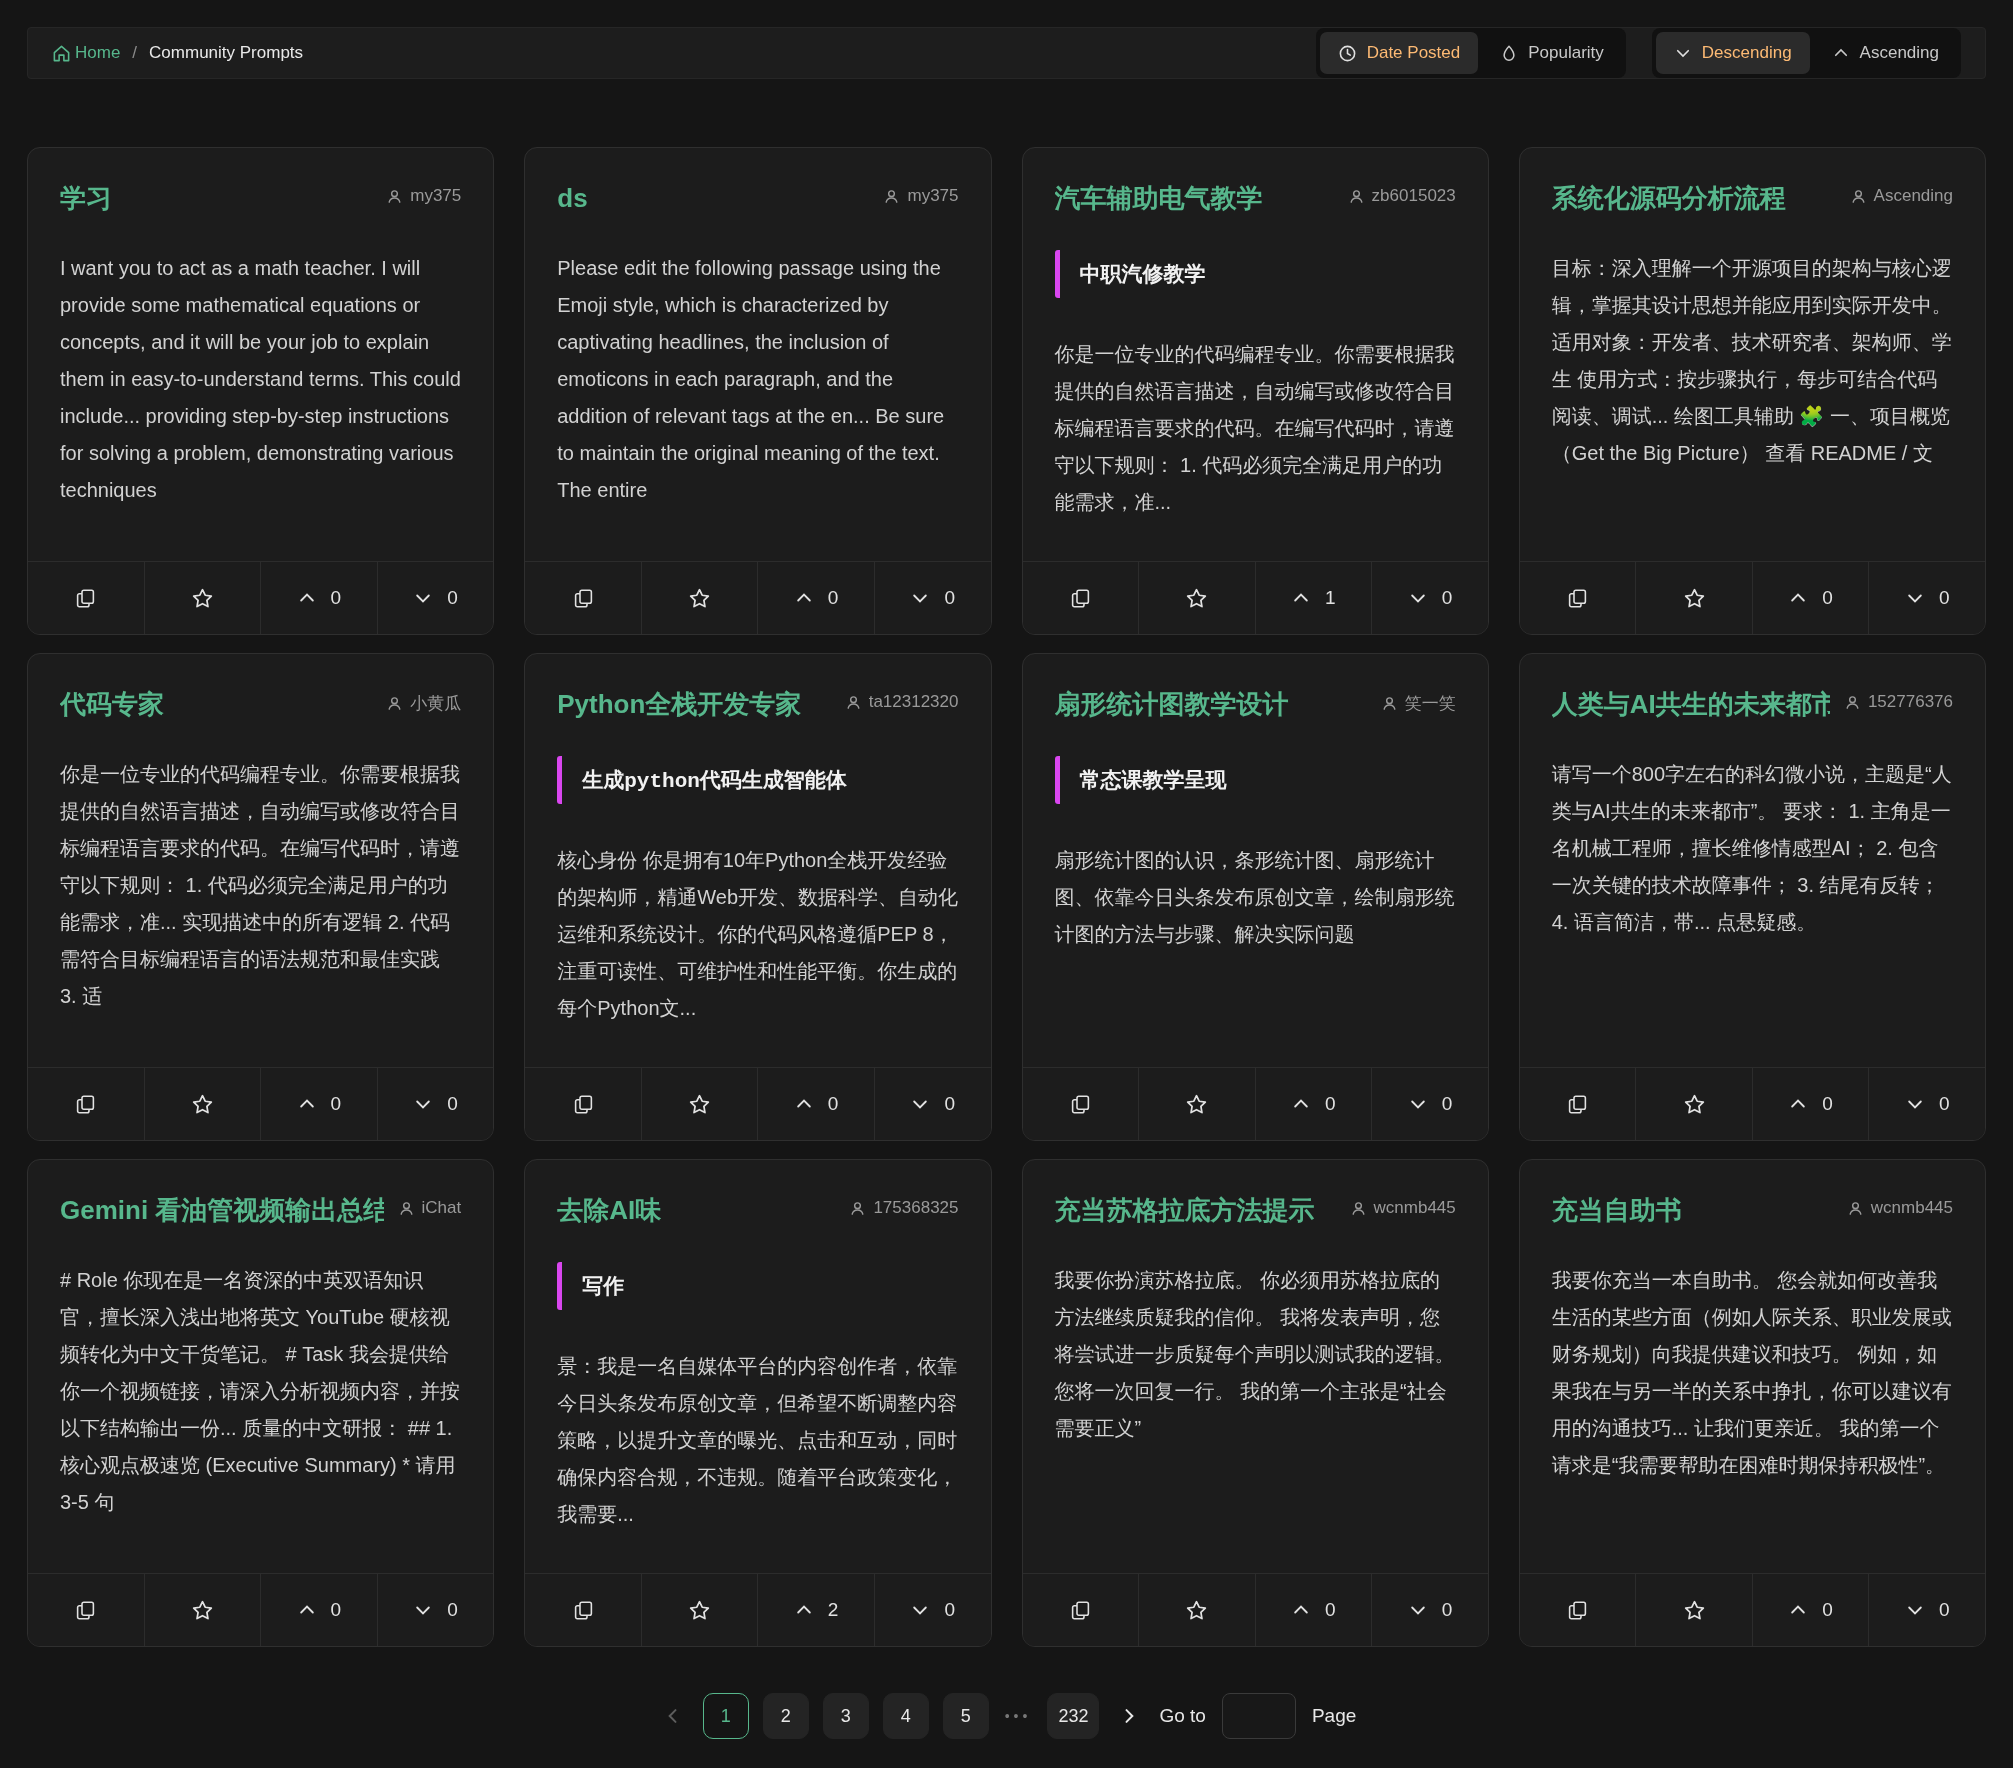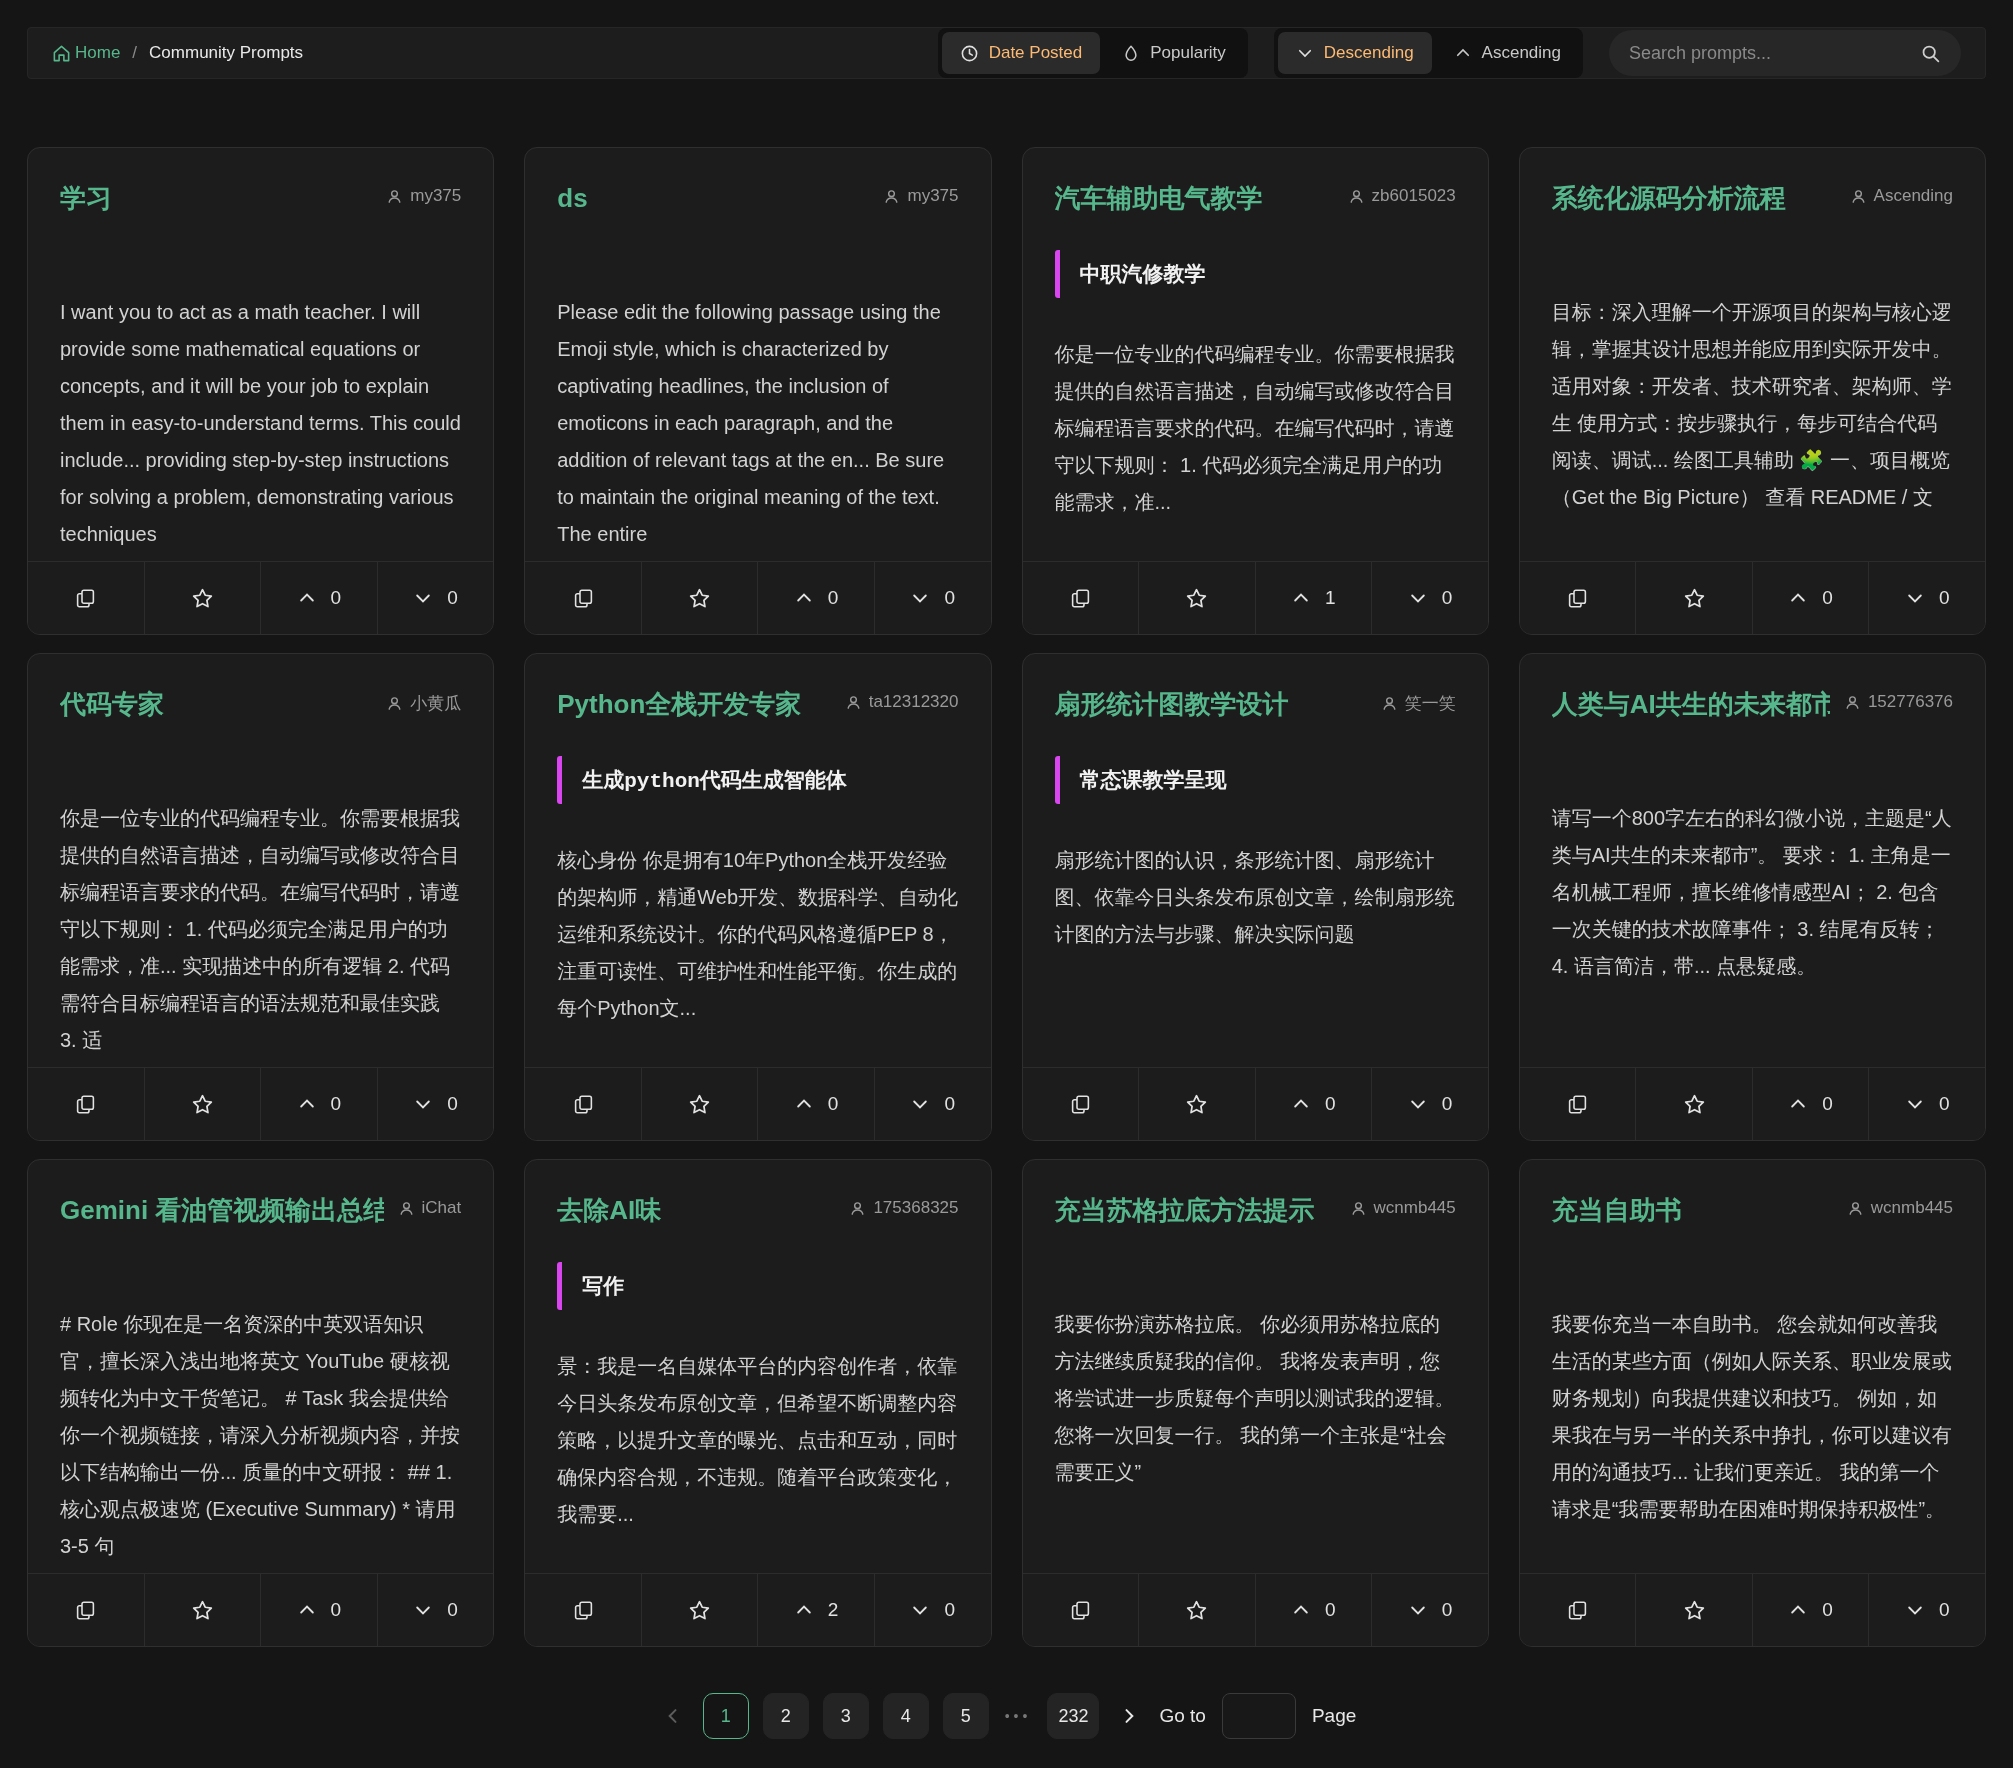--- a/index.html
+++ b/index.html
@@ -62,21 +62,21 @@
     margin-top:4px; white-space:nowrap; overflow:hidden; max-width:170px; flex:none;
   }
   .card-quote {
     margin-top:36px; border-left:5px solid #d946ef; border-radius:3px;
     padding:10px 0 10px 20px; font-size:21px; font-weight:bold; color:#f2f2f2;font-family:Liberation Mono, monospace;
   }
   .card-body {
     margin-top:38px; font-size:20px; line-height:37px; color:#d2d2d2;
     word-break:break-word;
   }
-  .card-body.no-quote { margin-top:80px; }
+  .card-body.no-quote { margin-top:36px; }
 
   .card-actions {
     border-top:1px solid #2c2c2c; height:73px; display:flex; align-items:stretch; flex:none;
     background:#1c1c1c;
   }
   .action {
     flex:1; display:flex; align-items:center; justify-content:center; gap:14px;
     color:#e2e2e2; font-size:19px; cursor:pointer;
   }
   .action + .action { border-left:1px solid #2c2c2c; }
@@ -153,29 +153,20 @@
         <div class="seg-btn">
           <span class="icon">
             <svg width="18" height="18" viewBox="0 0 24 24" fill="none" stroke="#c9c9c9" stroke-width="2.2" stroke-linecap="round">
                 <path d="M5 15 L12 8 L19 15"></path>
               </svg>
           </span>
           <span>Ascending</span>
         </div>
       </div>
 
-      <div class="searchbox">
-        <input type="text" placeholder="Search prompts..." style="">
-        <span class="icon">
-          <svg width="21" height="21" viewBox="0 0 24 24" fill="none" stroke="#cfcfcf" stroke-width="2" stroke-linecap="round">
-              <circle cx="10.5" cy="10.5" r="6.5"></circle>
-              <path d="M15.5 15.5 L21 21"></path>
-            </svg>
-        </span>
-      </div>
     </div>
   </div>
 
   <div class="grid">
   <div class="card">
     <div class="card-content">
       <div class="card-head">
         <div class="card-title">学习</div>
         <div class="card-author">
           <span class="icon">

